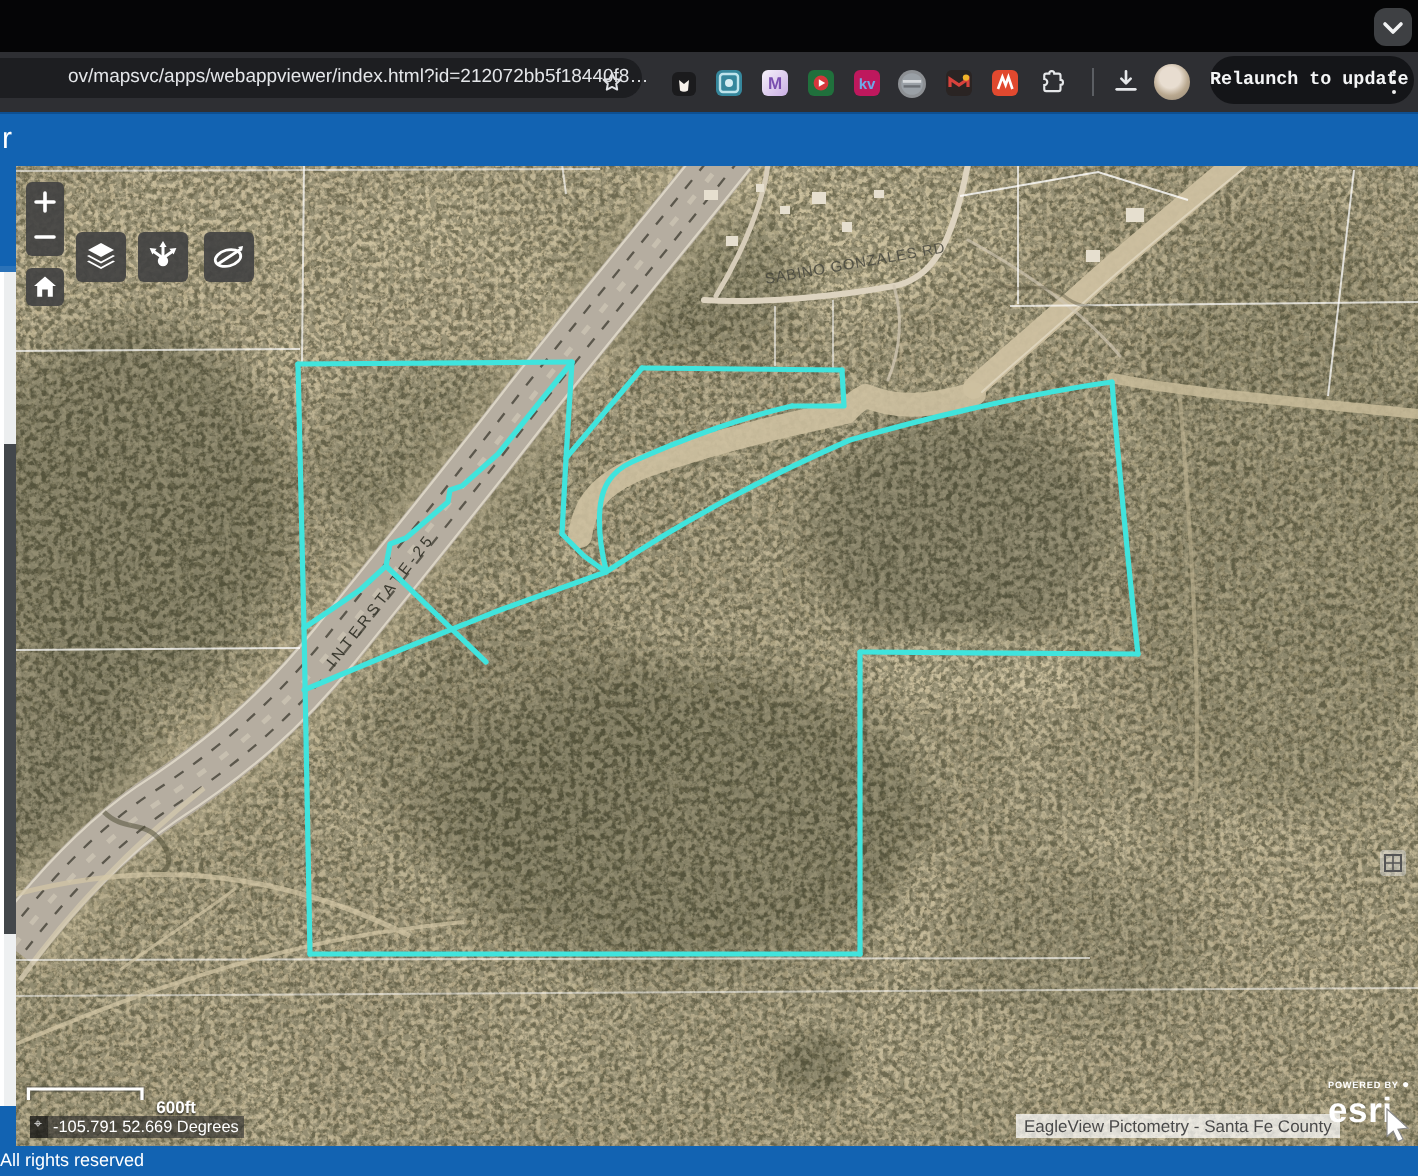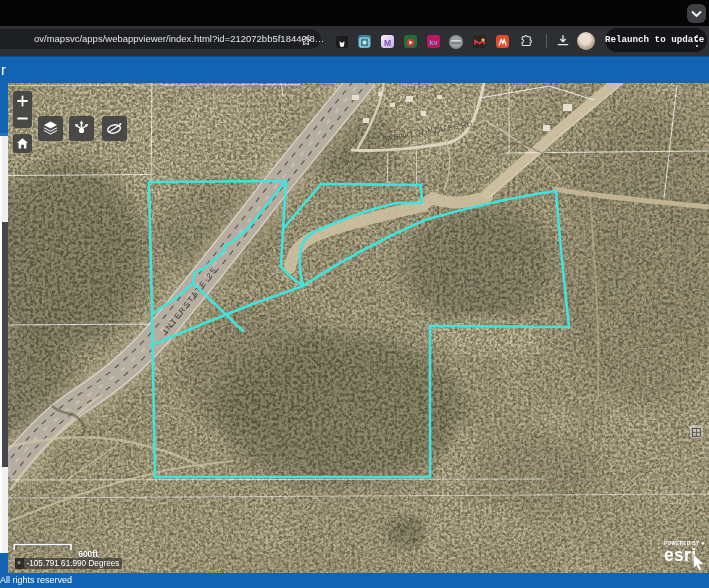--- a/index.html
+++ b/index.html
@@ -282,23 +282,24 @@
 
 
 <svg class="abs" style="left:4px;top:459px;" width="90" height="22" viewBox="0 0 90 22">
   <path d="M2.2 8 V2.5 H59 V8" stroke="#3a3a3a" stroke-width="3" fill="none" opacity="0.35"></path>
   <path d="M2.2 8 V2.5 H59 V8" stroke="#fff" stroke-width="1.6" fill="none"></path>
   <text x="86" y="14.5" font-size="8.5" font-weight="bold" fill="#fff" text-anchor="end" style="text-shadow:0 1px 1px rgba(0,0,0,0.7)">600ft</text>
 </svg>
 
 <div class="abs" style="left:6.5px;top:475px;height:10.5px;display:flex;align-items:stretch;font-size:8.2px;">
   <div style="width:9px;background:rgba(20,20,20,0.78);color:#ddd;text-align:center;line-height:10.5px;font-size:7px;">⌖</div>
-  <div style="background:rgba(40,40,40,0.62);color:#fff;padding:0 3px;line-height:11px;white-space:nowrap;">-105.791 61.990 Degrees</div>
-</div>
-
+  <div style="background:rgba(40,40,40,0.62);color:#fff;padding:0 3px;line-height:11px;white-space:nowrap;">-105.791 52.669 Degrees</div>
+</div>
+
+<div class="abs" style="left:500px;top:473.5px;height:12.5px;background:rgba(255,255,255,0.72);color:#4a4a4a;font-size:8.5px;line-height:12px;padding:0 4px;white-space:nowrap;">EagleView Pictometry - Santa Fe County</div>
 
 <div class="abs" style="left:656px;top:457px;width:48px;height:32px;color:#fff;">
   <div style="font-size:4.6px;font-weight:bold;letter-spacing:0.4px;">POWERED BY <span style="font-size:6px;">●</span></div>
   <div style="font-size:17.5px;font-weight:bold;letter-spacing:0.3px;margin-top:-1.5px;font-family:'Liberation Sans';">esri</div>
 </div>
 <div class="abs" style="left:682px;top:342px;width:13px;height:13px;background:rgba(235,235,235,0.45);border-radius:2px;">
   <svg width="13" height="13" viewBox="0 0 13 13">
         <rect x="2.5" y="2.5" width="8" height="8" fill="none" stroke="#555" stroke-width="1"></rect>
         <path d="M2.5 6.5 h8 M6.5 2.5 v8" stroke="#555" stroke-width="0.8"></path>
       </svg>

